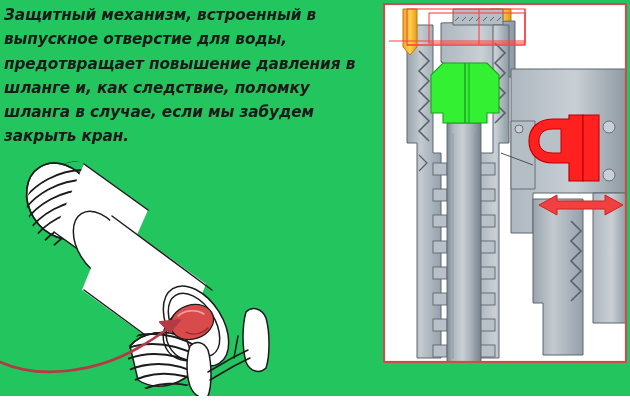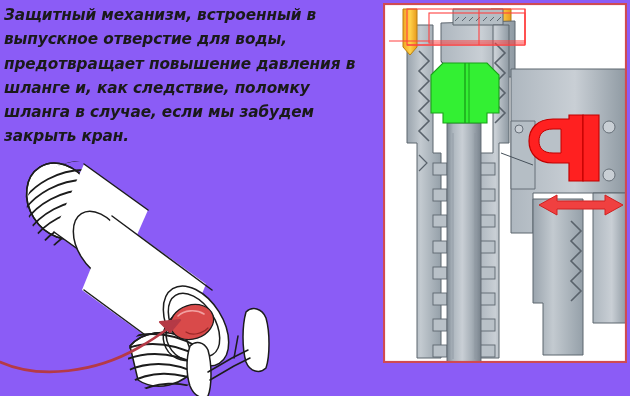--- a/index.html
+++ b/index.html
@@ -4,21 +4,21 @@
 <style>
   html, body {
     margin: 0;
     padding: 0;
     background: #ffffff;
   }
   #page {
     position: relative;
     width: 630px;
     height: 396px;
-    background: #8b5cf6;
+    background: #22c55e;
     overflow: hidden;
     font-family: "DejaVu Sans", sans-serif;
   }
 
   
   #caption {
     position: absolute;
     left: 4px;
     top: 3px;
     width: 372px;

